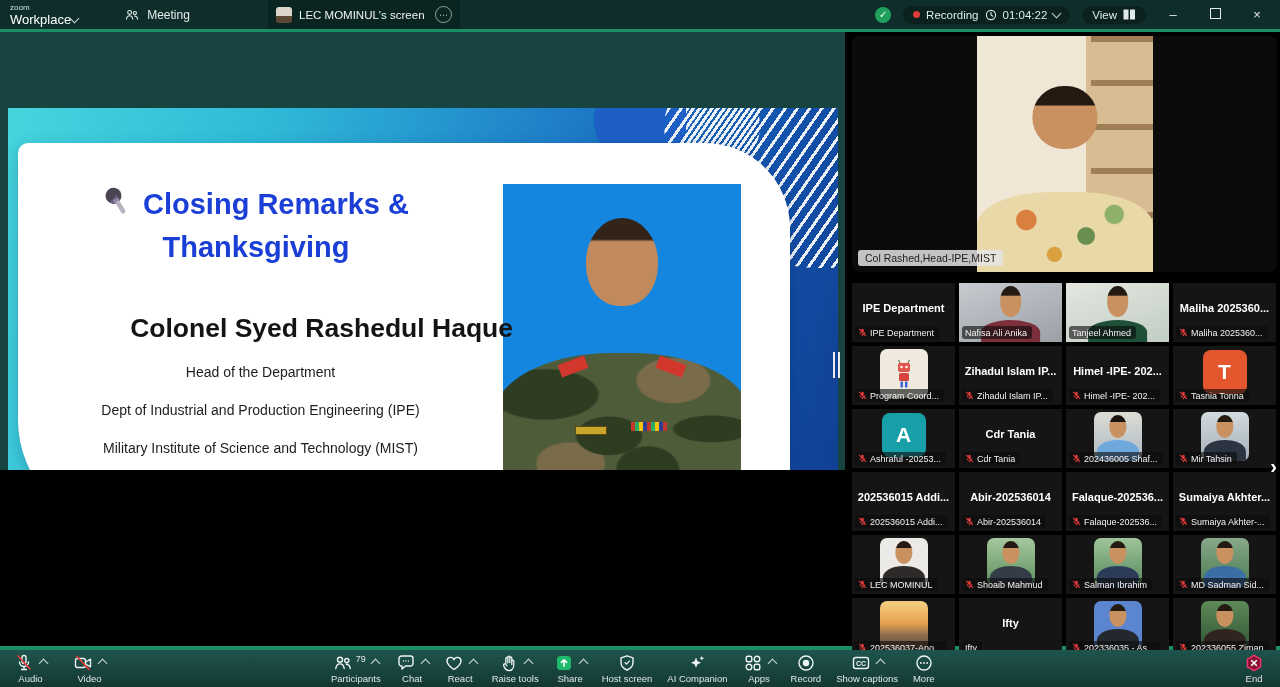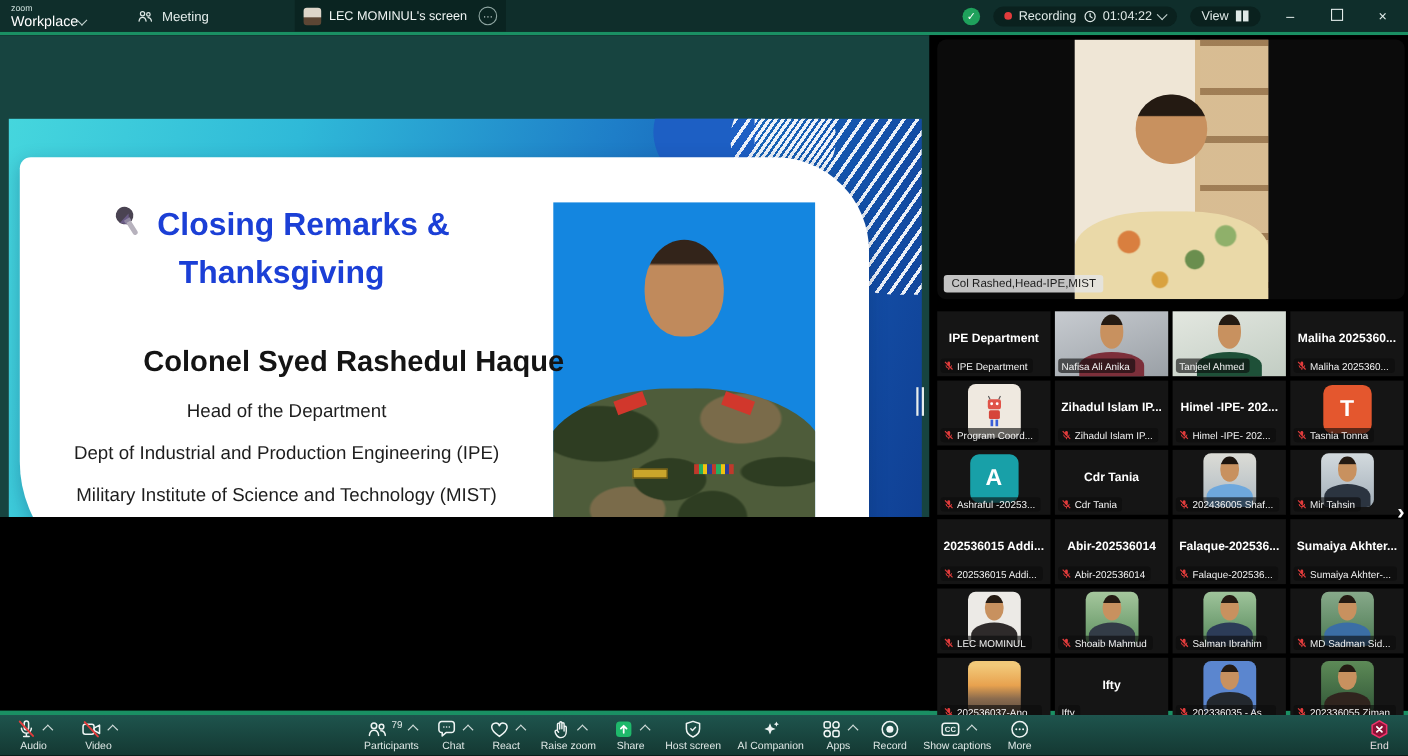--- a/index.html
+++ b/index.html
@@ -33,21 +33,21 @@
   .circ-blue{position:absolute;right:148px;top:-36px;width:96px;height:96px;border-radius:50%;background:#1d5fc4;z-index:1}
   .circ-stripe{position:absolute;right:78px;top:-30px;width:96px;height:96px;border-radius:50%;z-index:1}
   .wedge{position:absolute;right:0;top:0;width:152px;height:160px;border-bottom-left-radius:130px;z-index:1}
   .tri-bl{position:absolute;left:0;bottom:0;width:158px;height:100px;background-color:#46ccd6;clip-path:polygon(0 0,0 100%,100% 100%);z-index:2}
   .circ-bl{position:absolute;left:182px;bottom:-48px;width:112px;height:112px;border-radius:50%;z-index:2}
   .cyan-strip{position:absolute;left:0;bottom:0;height:49px;width:96%;background:linear-gradient(90deg,#3fc9d4,#55d8e0 55%,rgba(85,216,224,0) 99%);z-index:1}
   .card{position:absolute;left:10px;top:35px;width:772px;height:387px;background:#fff;border-radius:10px 85px 60px 110px;box-shadow:0 5px 16px rgba(0,30,70,.25);z-index:3}
   .slide-title{position:absolute;left:28px;top:72px;width:440px;text-align:center;font-size:29px;font-weight:bold;color:#1b3fd6;line-height:43px;z-index:5}
   .mic-emoji{display:inline-block;transform:rotate(-32deg) translateY(6px);margin-right:10px}
   .presenter{position:absolute;left:0;top:205px;width:505px;text-align:right;font-size:26.5px;font-weight:bold;color:#141414;z-index:5}
-  .sub{position:absolute;left:0;width:505px;text-align:center;font-size:17px;color:#1d1d1d;z-index:5}
+  .sub{position:absolute;left:0;width:505px;text-align:center;font-size:14px;color:#1d1d1d;z-index:5}
   .sub.r1{top:256px}.sub.r2{top:294px}.sub.r3{top:332px}
   .colonel{position:absolute;left:495px;top:76px;width:238px;height:307px;background:#1486e0;overflow:hidden;z-index:4}
   .colonel .head{position:absolute;left:50%;top:34px;transform:translateX(-50%);width:72px;height:88px;border-radius:50% 50% 46% 46%;background:linear-gradient(#33241a 24%,#c08a5c 27%)}
   .colonel .torso{position:absolute;left:50%;bottom:0;transform:translateX(-50%);width:108%;height:138px;border-radius:46% 46% 0 0;
     background:radial-gradient(ellipse at 20% 30%,#2e3d22 18%,transparent 19%),radial-gradient(ellipse at 70% 20%,#7a6b4a 14%,transparent 15%),radial-gradient(ellipse at 45% 60%,#2e3d22 16%,transparent 17%),radial-gradient(ellipse at 85% 55%,#2e3d22 12%,transparent 13%),radial-gradient(ellipse at 30% 80%,#7a6b4a 13%,transparent 14%),radial-gradient(ellipse at 60% 85%,#2e3d22 14%,transparent 15%),#4e5c3a}
   .colonel .tab1,.colonel .tab2{position:absolute;top:176px;width:28px;height:13px;background:#d1372c;z-index:5}
   .colonel .tab1{left:56px;transform:rotate(-20deg)}
   .colonel .tab2{right:56px;transform:rotate(20deg)}
   .colonel .ribbons{position:absolute;top:238px;left:128px;width:36px;height:9px;background:repeating-linear-gradient(90deg,#c0392b 0 4px,#27ae60 4px 8px,#f1c40f 8px 12px,#2c3e96 12px 16px);z-index:5}
   .colonel .nameplate{position:absolute;top:242px;left:72px;width:32px;height:9px;background:#caa52b;border:1px solid #5a4a10;box-sizing:border-box;z-index:5}
@@ -592,21 +592,21 @@
       </div>
         <span class="tlabel">React</span>
     </div>
     <div class="tb">
       <div class="irow">
         <svg width="20" height="20" viewBox="0 0 20 20">
             <path d="M6.8 10.8V5.4a1 1 0 0 1 2 0v4.4M8.8 9.6V4.2a1 1 0 0 1 2 0v5.2M10.8 9.6V5a1 1 0 0 1 2 0v6M12.8 11.6V8.2a1 1 0 0 1 2 0v3.6c0 3.4-2 5.8-4.8 5.8-2.4 0-3.6-1.2-4.6-3.2-.6-1.2-1.3-2.6-.4-3.3.7-.5 1.6-.2 2.2.7l.6.9" stroke="#eef4f3" stroke-width="1.3" fill="none" stroke-linecap="round" stroke-linejoin="round"></path>
           </svg>
         <span class="caret"></span>
       </div>
-        <span class="tlabel">Raise zoom</span>
+        <span class="tlabel">Raise tools</span>
     </div>
     <div class="tb">
       <div class="irow">
         <svg width="20" height="20" viewBox="0 0 20 20">
             <rect x="3" y="3" width="14" height="14" rx="3.5" fill="#1fb96b"></rect>
             <path d="M10 13.2V7M7.4 9.4L10 6.8l2.6 2.6" stroke="#fff" stroke-width="1.6" fill="none" stroke-linecap="round" stroke-linejoin="round"></path>
           </svg>
         <span class="caret"></span>
       </div>
         <span class="tlabel">Share</span>

